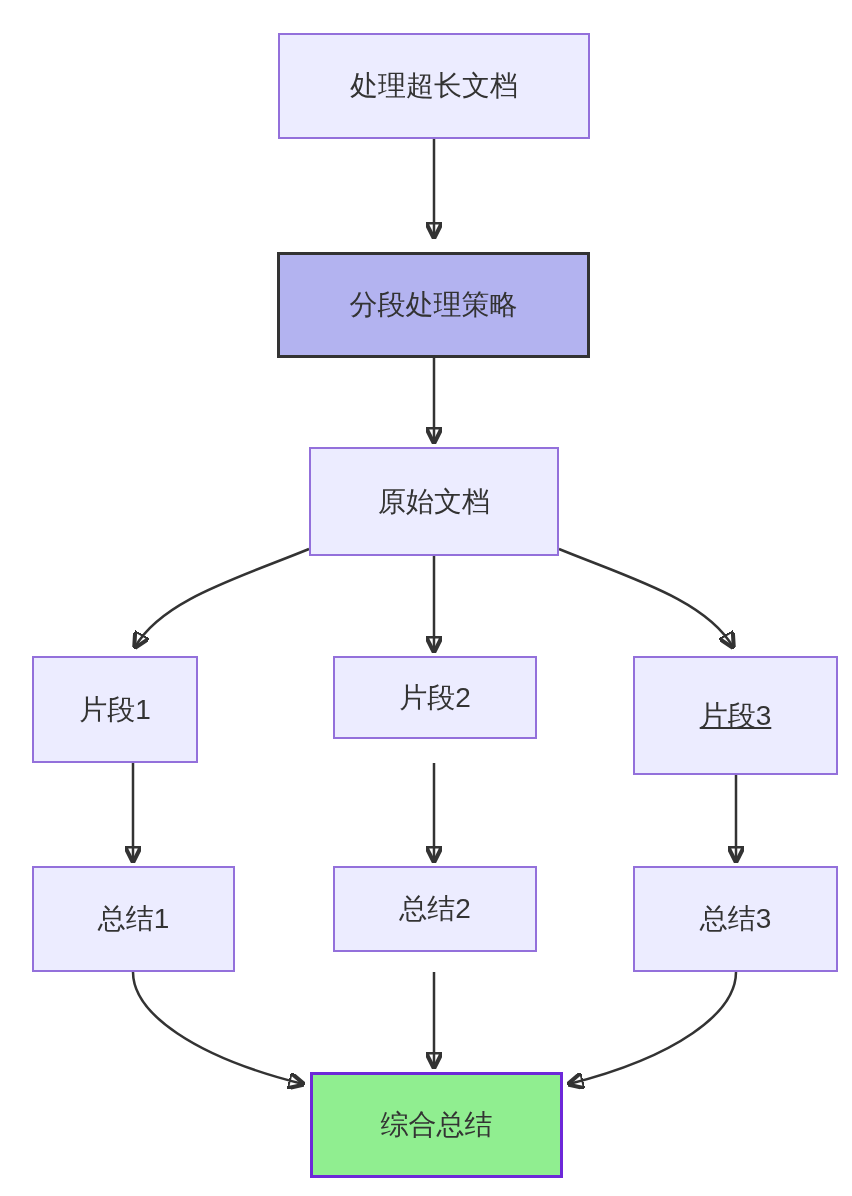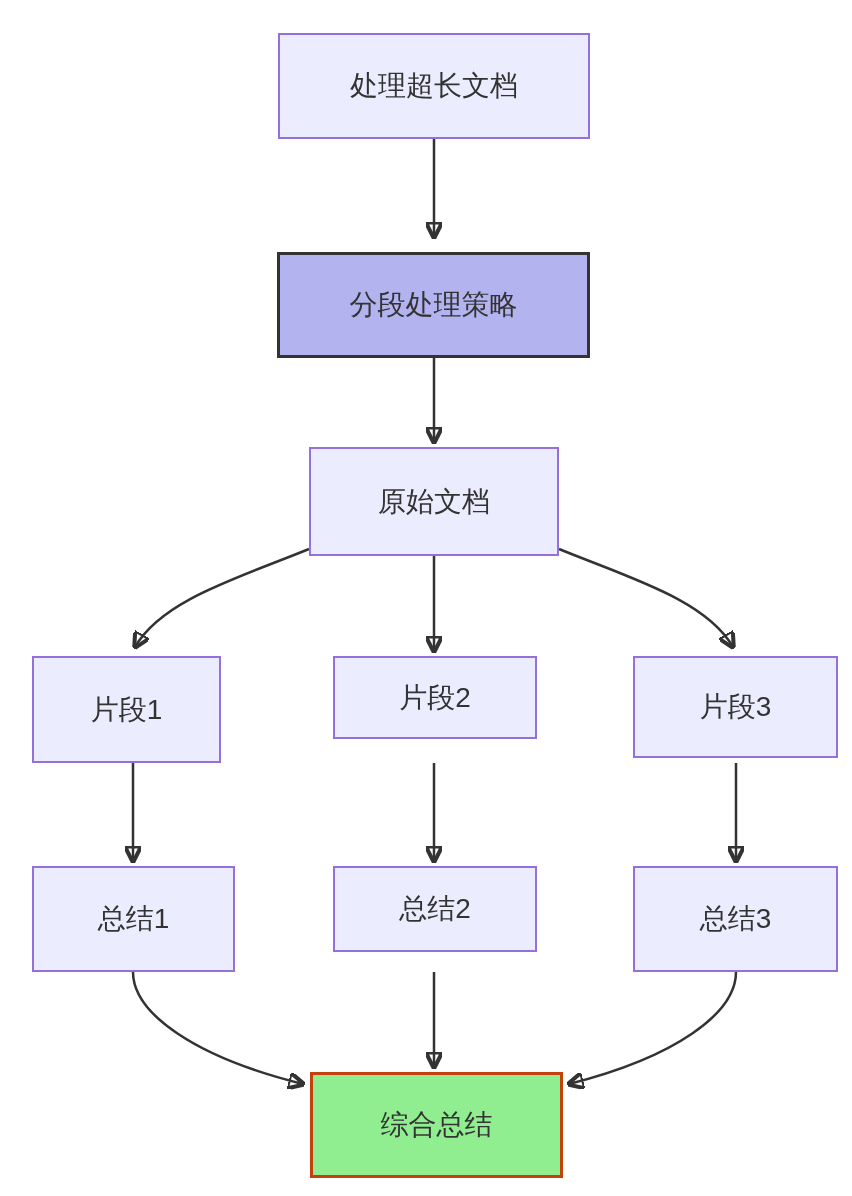--- a/index.html
+++ b/index.html
@@ -39,29 +39,29 @@
     border: 2px solid #9370DB;
     text-align: center;
     white-space: nowrap;
   }
   .node.emphasis {
     background: #B3B3F0;
     border: 3.5px solid #333333;
   }
   .node.result {
     background: #90EE90;
-    border: 3px solid #c2410c;
+    border: 3px solid #6d28d9;
   }
   
   .n-start    { left: 278px; top: 33px;   width: 312px; height: 106px; }
   .n-strategy { left: 277px; top: 252px;  width: 313px; height: 106px; }
   .n-original { left: 309px; top: 447px;  width: 250px; height: 109px; }
-  .n-frag1    { left: 32px;  top: 656px;  width: 189px; height: 107px; }
+  .n-frag1    { left: 32px;  top: 656px;  width: 166px; height: 107px; }
   .n-frag2    { left: 333px; top: 656px;  width: 204px; height: 83px; }
-  .n-frag3    { left: 633px; top: 656px;  width: 205px; height: 102px; }
+  .n-frag3    { left: 633px; top: 656px;  width: 205px; height: 119px; text-decoration: underline; }
   .n-sum1     { left: 32px;  top: 866px;  width: 203px; height: 106px; }
   .n-sum2     { left: 333px; top: 866px;  width: 204px; height: 86px; }
   .n-sum3     { left: 633px; top: 866px;  width: 205px; height: 106px; }
   .n-final    { left: 310px; top: 1072px; width: 253px; height: 106px; }
 </style>
 </head>
 <body>
 
 <div class="canvas">
 

